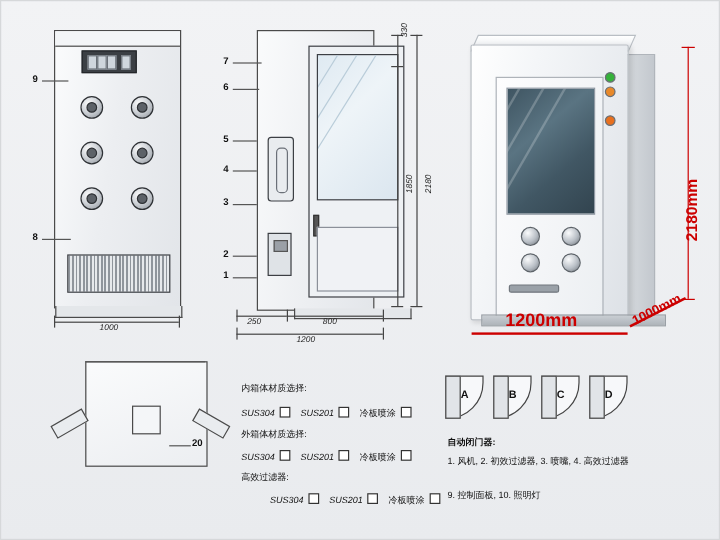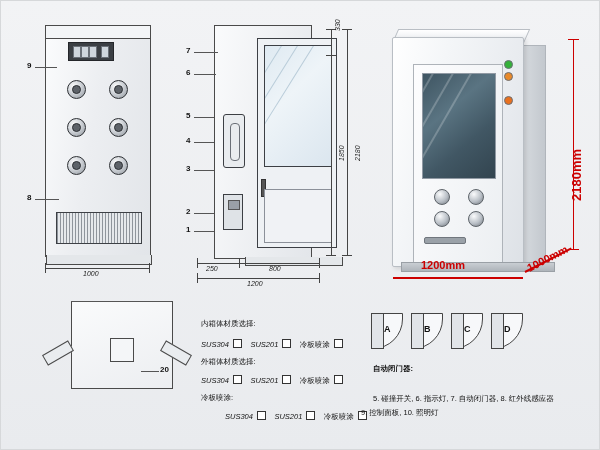--- a/index.html
+++ b/index.html
@@ -259,21 +259,21 @@
       <div class="plinth"></div>
     </div>
   </div>
 
   <div class="redline" style="left:572px;top:38px;width:1px;height:210px;"></div>
   <div class="redline" style="left:567px;top:38px;width:11px;height:1px;"></div>
   <div class="redline" style="left:567px;top:248px;width:11px;height:1px;"></div>
   <div class="dimred" style="left:568px;top:200px;font-size:13px;transform:rotate(-90deg);transform-origin:left top;">2180mm</div>
 
   <div class="redline" style="left:392px;top:276px;width:130px;height:2px;"></div>
-  <div class="dimred" style="left:420px;top:258px;font-size:11px;">1200mm</div>
+  <div class="dimred" style="left:420px;top:258px;font-size:15px;">1200mm</div>
 
   <div class="redline" style="left:524px;top:270px;width:52px;height:2px;transform:rotate(-27deg);transform-origin:left center;"></div>
   <div class="dimred" style="left:524px;top:262px;font-size:11px;transform:rotate(-27deg);transform-origin:left top;">1000mm</div>
 
   <div class="panel" id="top">
     <div class="box">
       <div class="inner"></div>
     </div>
     <div class="wing" style="left:-18px;top:54px;transform:rotate(-30deg);"></div>
     <div class="wing" style="left:100px;top:54px;transform:rotate(30deg);"></div>
@@ -299,21 +299,21 @@
     <span class="lbl-it">SUS304</span>
     <span class="chk"></span>
     &nbsp;&nbsp;
     <span class="lbl-it">SUS201</span>
     <span class="chk"></span>
     &nbsp;&nbsp;
     <span>冷板喷涂</span>
     <span class="chk"></span>
   </div>
 
-  <div class="mat" style="left:200px;top:392px;">冷板喷涂:</div>
+  <div class="mat" style="left:200px;top:392px;">高效过滤器:</div>
   <div class="mat" style="left:224px;top:410px;">
     <span class="lbl-it">SUS304</span>
     <span class="chk"></span>
     &nbsp;&nbsp;
     <span class="lbl-it">SUS201</span>
     <span class="chk"></span>
     &nbsp;&nbsp;
     <span>冷板喷涂</span>
     <span class="chk"></span>
   </div>
@@ -335,16 +335,16 @@
       <span>C</span>
     </div>
     <div class="dsym" style="left:120px;top:0px;">
       <div class="arc"></div>
       <div class="lt"></div>
       <span>D</span>
     </div>
   </div>
 
   <div class="notes" style="left:372px;top:362px;font-weight:bold;">自动闭门器:</div>
-  <div class="notes" style="left:372px;top:392px;">5. 碰撞开关,  6. 指示灯,  7. 自动闭门器,  8. 红外线感应器</div>
-  <div class="notes" style="left:360px;top:406px;">9. 控制面板,  10. 照明灯</div>
+  <div class="notes" style="left:372px;top:378px;">1. 风机,  2. 初效过滤器,  3. 喷嘴,  4. 高效过滤器</div>
+  <div class="notes" style="left:372px;top:406px;">9. 控制面板,  10. 照明灯</div>
 
 </div>
 
 </body></html>

